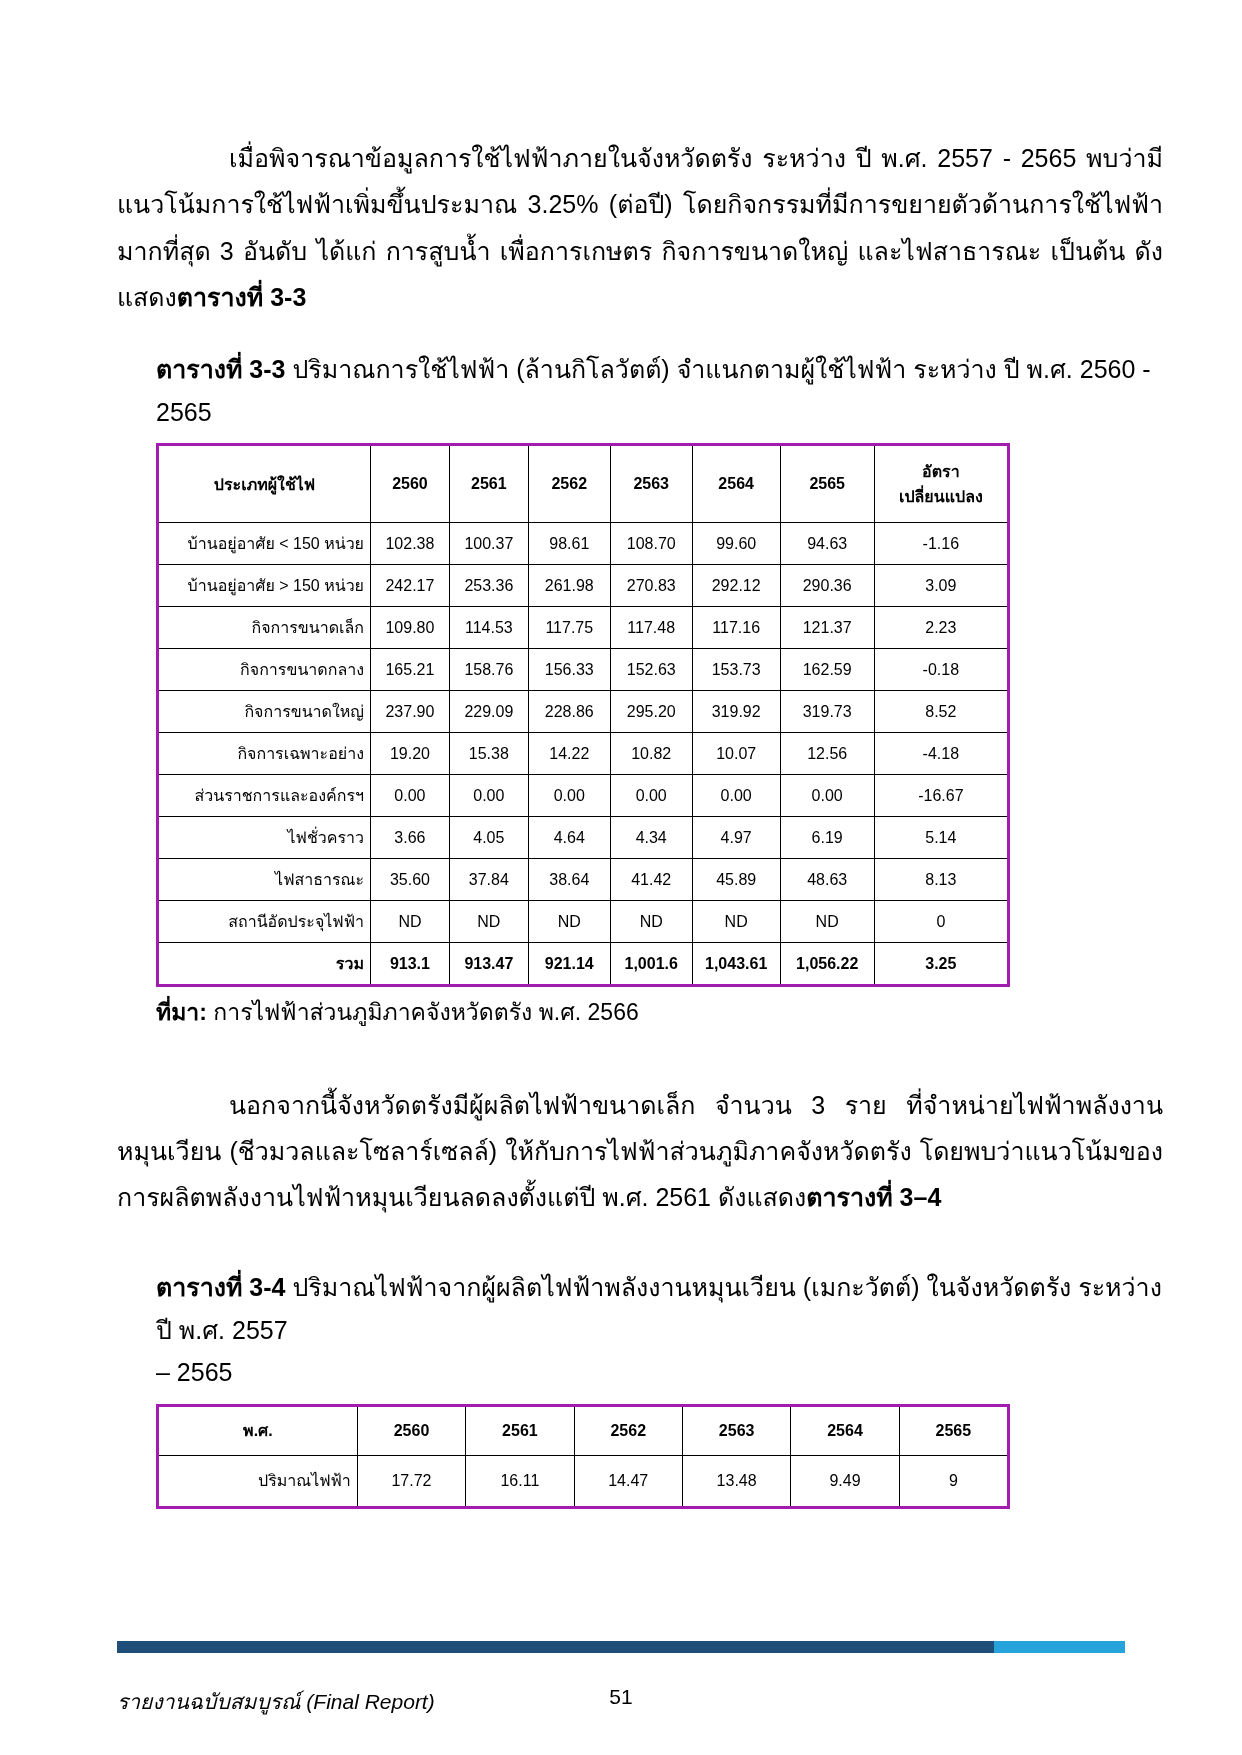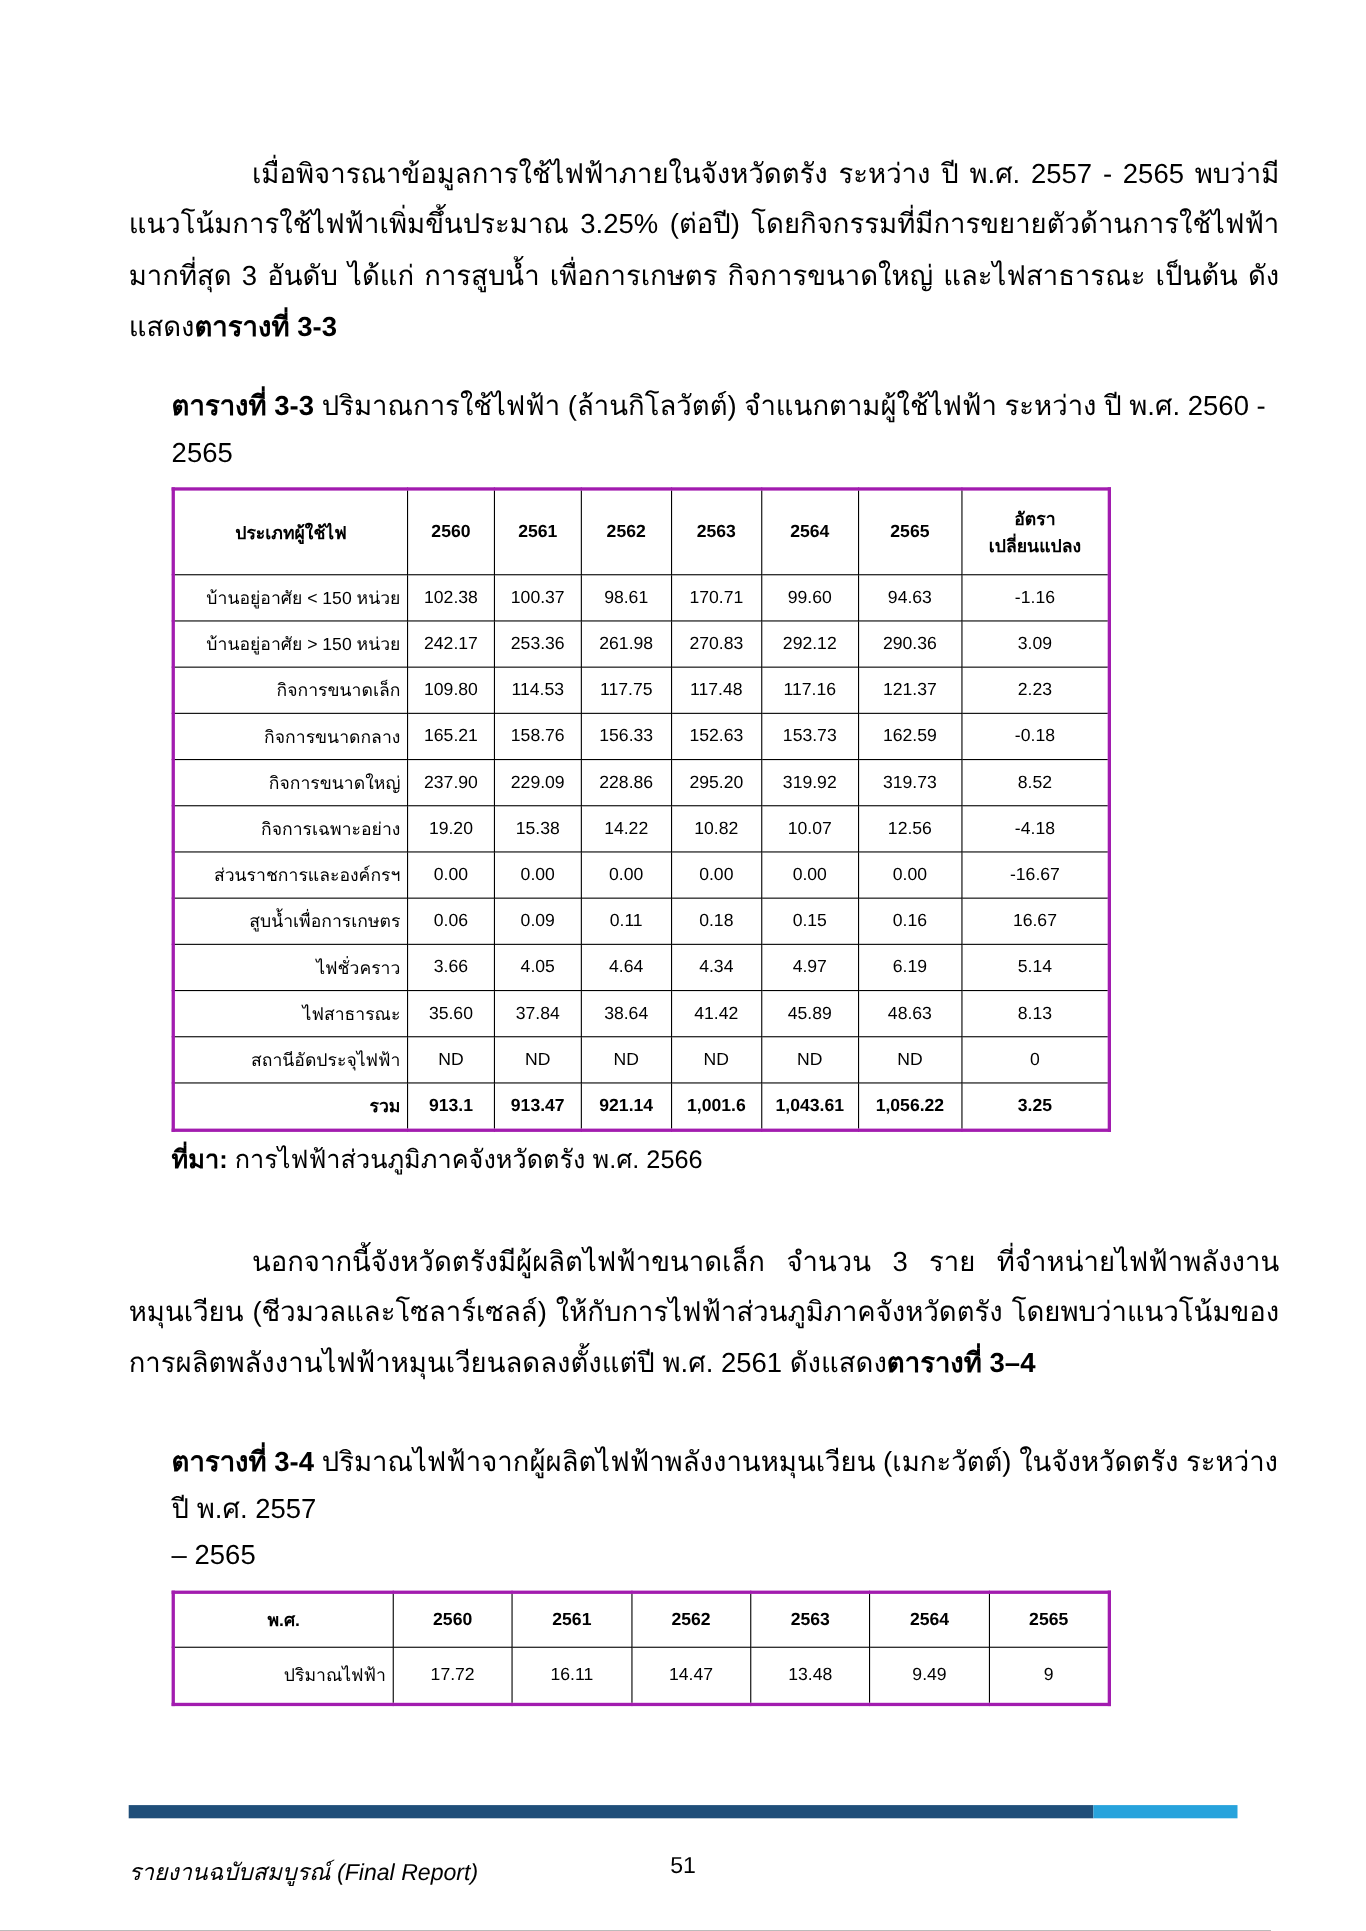--- a/index.html
+++ b/index.html
@@ -99,21 +99,21 @@
           <th style="width: 10.9%;">2565</th>
           <th style="width: 16.1%;">อัตรา เปลี่ยนแปลง</th>
         </tr>
       </thead>
     <tbody>
         <tr>
           <td class="lbl">บ้านอยู่อาศัย &lt; 150 หน่วย</td>
           <td>102.38</td>
           <td>100.37</td>
           <td>98.61</td>
-          <td>170.71</td>
+          <td>108.70</td>
           <td>99.60</td>
           <td>94.63</td>
           <td>-1.16</td>
         </tr>
         <tr>
           <td class="lbl">บ้านอยู่อาศัย &gt; 150 หน่วย</td>
           <td>242.17</td>
           <td>253.36</td>
           <td>261.98</td>
           <td>270.83</td>
@@ -163,30 +163,20 @@
         </tr>
         <tr>
           <td class="lbl">ส่วนราชการและองค์กรฯ</td>
           <td>0.00</td>
           <td>0.00</td>
           <td>0.00</td>
           <td>0.00</td>
           <td>0.00</td>
           <td>0.00</td>
           <td>-16.67</td>
-        </tr>
-        <tr>
-          <td class="lbl">สูบน้ำเพื่อการเกษตร</td>
-          <td>0.06</td>
-          <td>0.09</td>
-          <td>0.11</td>
-          <td>0.18</td>
-          <td>0.15</td>
-          <td>0.16</td>
-          <td>16.67</td>
         </tr>
         <tr>
           <td class="lbl">ไฟชั่วคราว</td>
           <td>3.66</td>
           <td>4.05</td>
           <td>4.64</td>
           <td>4.34</td>
           <td>4.97</td>
           <td>6.19</td>
           <td>5.14</td>

